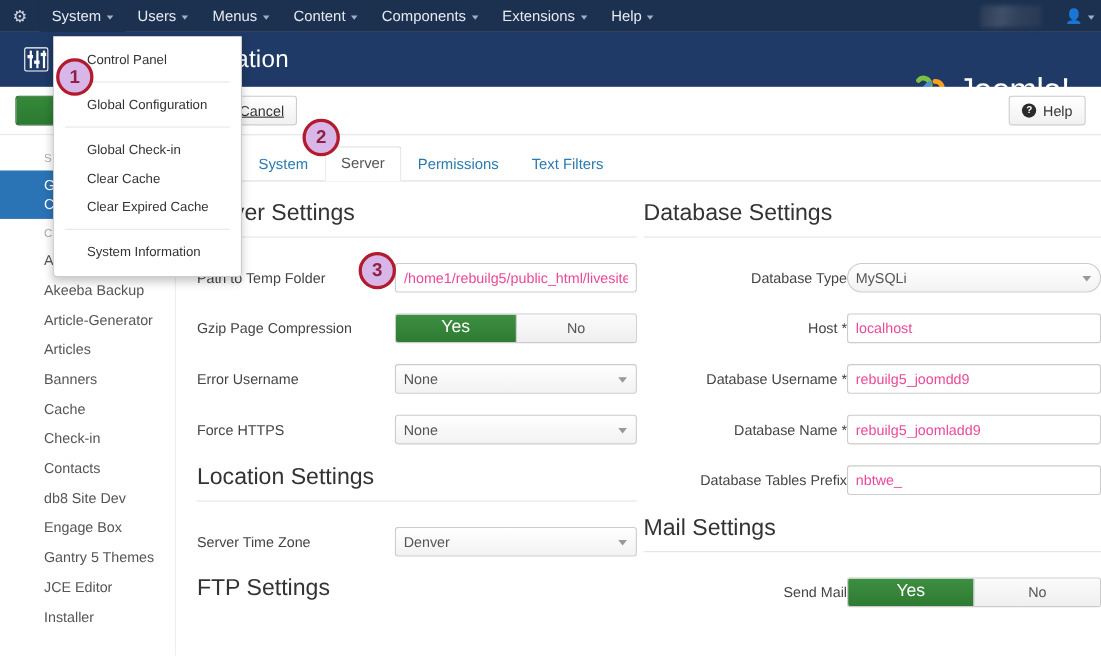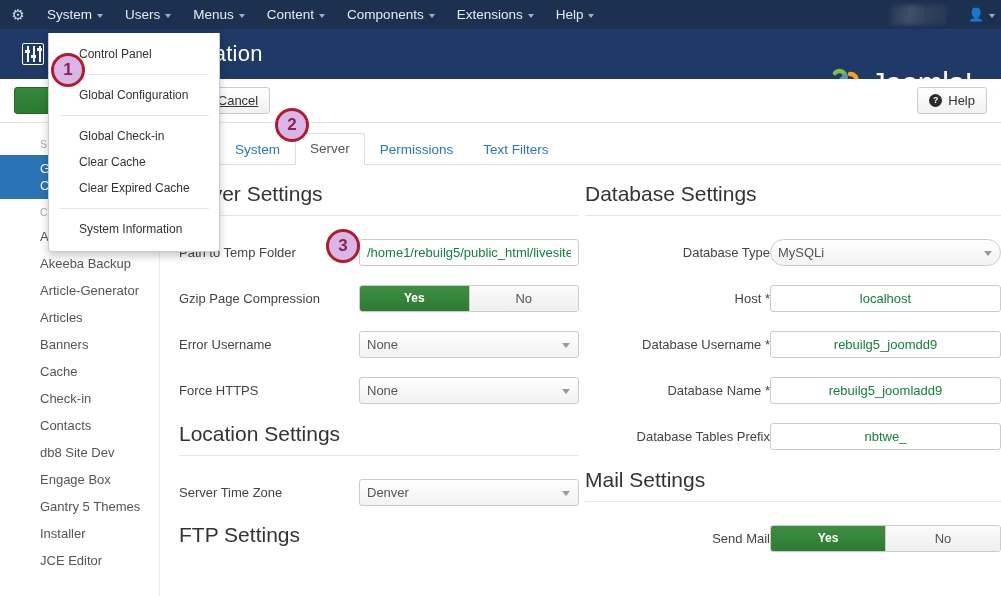--- a/index.html
+++ b/index.html
@@ -158,43 +158,43 @@
   .sec-title {
     font-size:21px; color:#333; font-weight:400; margin:17px 0 0 0;
     padding-bottom:9px; border-bottom:1px solid #e6e6e6;
   }
   .frow { display:flex; align-items:center; height:46px; }
   .flabel { font-size:13px; color:#444; width:180px; flex:none; }
   .pane.right .flabel { width:185px;text-align:right; }
   .fctl { flex:1; }
 
   input.txt {
-    width:100%; height:27px; font-size:13px; color:#15803d;
+    width:100%; height:27px; font-size:13px; color:#ec4899;
     border:1px solid #ccc; border-radius:3px; padding:0 7px;
-    font-family:"Liberation Sans", sans-serif; background:#fff;text-align:center;
+    font-family:"Liberation Sans", sans-serif; background:#fff;
   }
   .sel {
     width:100%; height:27px; font-size:13px; color:#555;
     border:1px solid #ccc; border-radius:3px; padding:0 7px;
     background:linear-gradient(#fff,#f2f2f2);
     display:flex; align-items:center; position:relative; cursor:pointer;
   }
   .sel .arr {
     position:absolute; right:8px; top:11px;
     width:0;height:0;border-left:4px solid transparent;
     border-right:4px solid transparent;border-top:5px solid #999;
   }
   .sel.rounded { border-radius:14px; }
   .toggle {
     display:flex; width:100%; height:27px; border:1px solid #ccc;
     border-radius:3px; overflow:hidden; cursor:pointer;
   }
   .toggle .on {
     flex:1; background:linear-gradient(#3d8f41,#2e7a33); color:#fff;
-    font-size:12px; display:flex;align-items:center;justify-content:center;font-weight:bold;
+    font-size:16px; display:flex;align-items:center;justify-content:center;
   }
   .toggle .off {
     flex:1; background:linear-gradient(#fbfbfb,#efefef); color:#555;
     font-size:13px; display:flex;align-items:center;justify-content:center;
     border-left:1px solid #ccc;
   }
 
   
   #sysmenu {
     position:absolute; left:48px; top:33px; width:172px;
@@ -312,22 +312,22 @@
   <div class="side-item"><span>Akeeba Backup</span></div>
   <div class="side-item"><span>Article-Generator</span></div>
   <div class="side-item"><span>Articles</span></div>
   <div class="side-item"><span>Banners</span></div>
   <div class="side-item"><span>Cache</span></div>
   <div class="side-item"><span>Check-in</span></div>
   <div class="side-item"><span>Contacts</span></div>
   <div class="side-item"><span>db8 Site Dev</span></div>
   <div class="side-item"><span>Engage Box</span></div>
   <div class="side-item"><span>Gantry 5 Themes</span></div>
+  <div class="side-item"><span>JCE Editor</span></div>
   <div class="side-item"><span>Installer</span></div>
-  <div class="side-item"><span>JCE Editor</span></div>
 </div>
 
 <div id="tabs">
   <div class="tab"><span>System</span></div>
   <div class="tab active"><span>Server</span></div>
   <div class="tab"><span>Permissions</span></div>
   <div class="tab"><span>Text Filters</span></div>
 </div>
 
 <div id="content">

